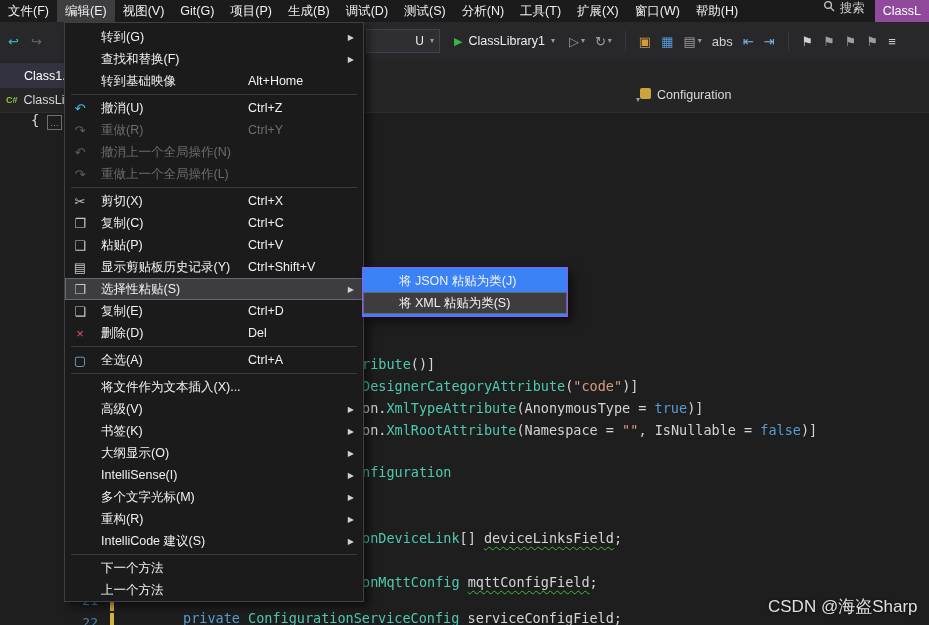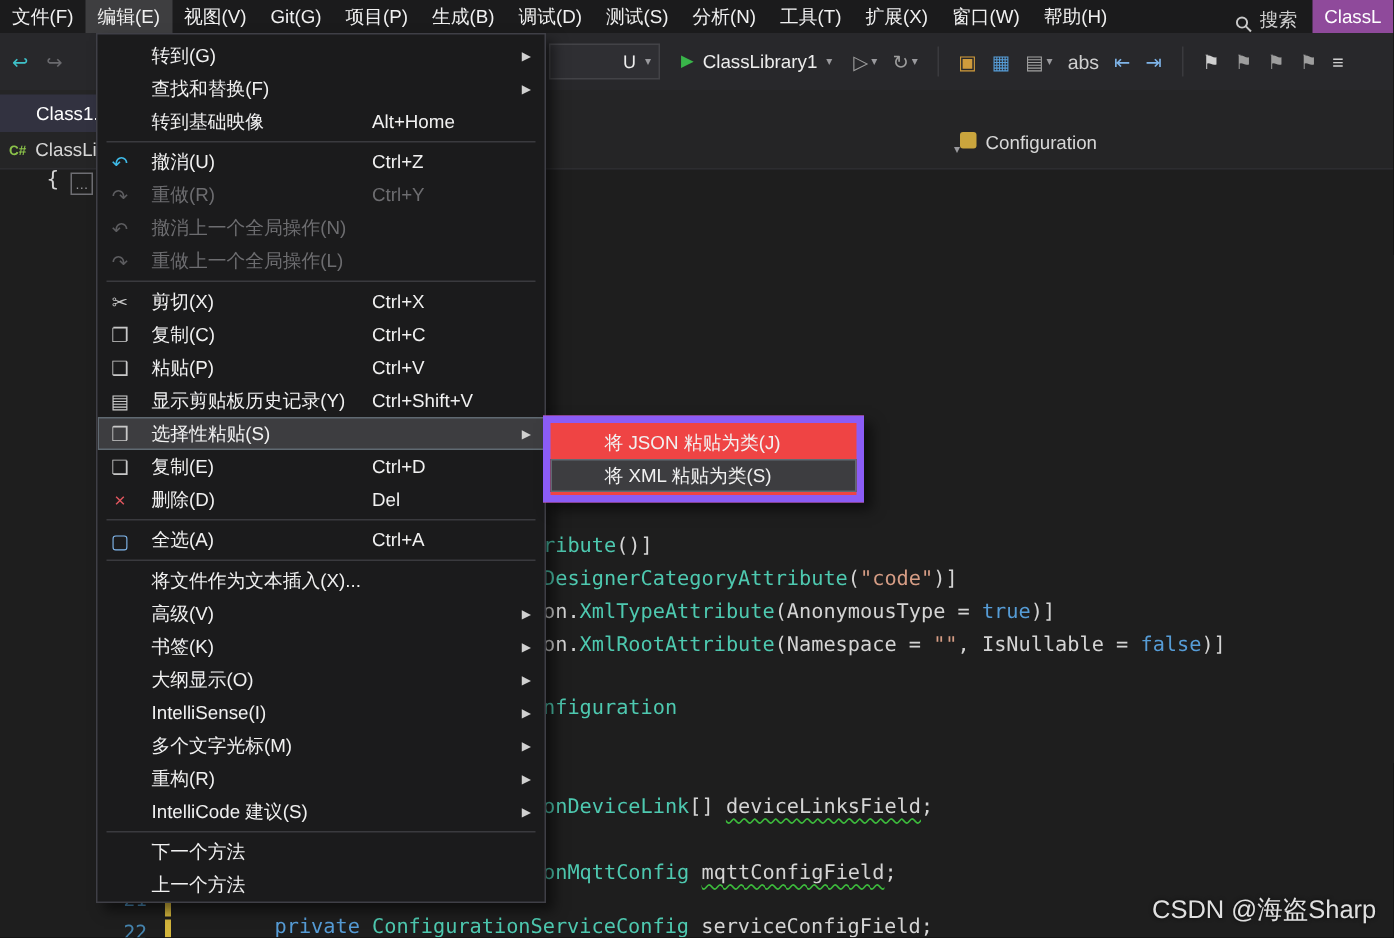--- a/index.html
+++ b/index.html
@@ -5,21 +5,21 @@
   html,body{margin:0;padding:0;background:#111;}
   .screen{position:relative;width:929px;height:625px;background:#1e1e1e;overflow:hidden;
           font-family:"Liberation Sans","DejaVu Sans",sans-serif;color:#f1f1f1;}
   
   .menubar{position:absolute;top:0;left:0;width:100%;height:22px;background:#1b1b1c;
            display:flex;align-items:stretch;font-size:12.5px;z-index:6;}
   .mb-items{display:flex;align-items:stretch;}
   .mb-item{display:flex;align-items:center;padding:0 8px;white-space:nowrap;}
   .mb-item.active{background:#3e3e40;}
   .mb-right{margin-left:auto;display:flex;align-items:stretch;}
-  .mb-search{display:flex;align-items:flex-end;gap:5px;padding:0 10px;color:#cfcfcf;}
+  .mb-search{display:flex;align-items:flex-start;gap:5px;padding:0 10px;color:#cfcfcf;}
   .mb-account{display:flex;align-items:center;background:#8f4a9b;color:#fff;padding:0 8px;white-space:nowrap;}
   
   .toolbar{position:absolute;top:22px;left:0;width:100%;height:38px;background:#28282b;z-index:1;}
   .tb-left{position:absolute;left:8px;top:0;height:38px;display:flex;align-items:center;gap:12px;font-size:14px;}
   .tb-main{position:absolute;left:366px;top:0;height:38px;display:flex;align-items:center;gap:10px;}
   .tb-combo{display:flex;align-items:center;justify-content:flex-end;gap:6px;width:62px;height:22px;
             background:#2f2f33;border:1px solid #434347;padding:0 5px;font-size:12px;color:#ededed;}
   .caret{font-size:8px;color:#9a9a9e;line-height:1;}
   .tb-run{display:flex;align-items:center;gap:6px;padding:0 4px;font-size:12.5px;color:#ededed;}
   .play{color:#39b54a;font-size:11px;line-height:1;}
@@ -55,22 +55,22 @@
               border:1px solid #3f3f46;box-shadow:5px 5px 8px rgba(0,0,0,.5);padding-top:3px;z-index:10;}
   .menu-item{position:relative;height:22px;display:flex;align-items:center;font-size:12.5px;color:#f1f1f1;}
   .menu-item.disabled{color:#6d6d70;}
   .menu-item.highlight{background:#3d3d40;box-shadow:inset 0 0 0 1px #606a72;}
   .mi-icon{position:absolute;left:0;width:30px;text-align:center;font-size:13px;line-height:1;}
   .mi-label{position:absolute;left:36px;white-space:nowrap;}
   .mi-shortcut{position:absolute;left:183px;white-space:nowrap;}
   .mi-arrow{position:absolute;right:9px;font-size:8px;color:#d0d0d0;}
   .menu-sep{height:1px;margin:2px 6px;background:#3a3a3e;}
   
-  .submenu-panel{position:absolute;left:362px;top:277px;width:204px;background:#ef4444;
-                 border:5px solid #8b5cf6;box-shadow:5px 5px 8px rgba(0,0,0,.5);padding:2px 0;z-index:11;}
+  .submenu-panel{position:absolute;left:362px;top:267px;width:204px;background:#3b82f6;
+                 border:1px solid #8b5cf6;box-shadow:5px 5px 8px rgba(0,0,0,.5);padding:2px 0;z-index:11;}
   
   .watermark{position:absolute;left:768px;top:595px;font-size:17px;color:#e0e0e0;z-index:12;
              text-shadow:0 0 3px rgba(0,0,0,.7);}
 </style>
 </head>
 <body>
 
 <div class="screen">
 
   <div class="menubar">

